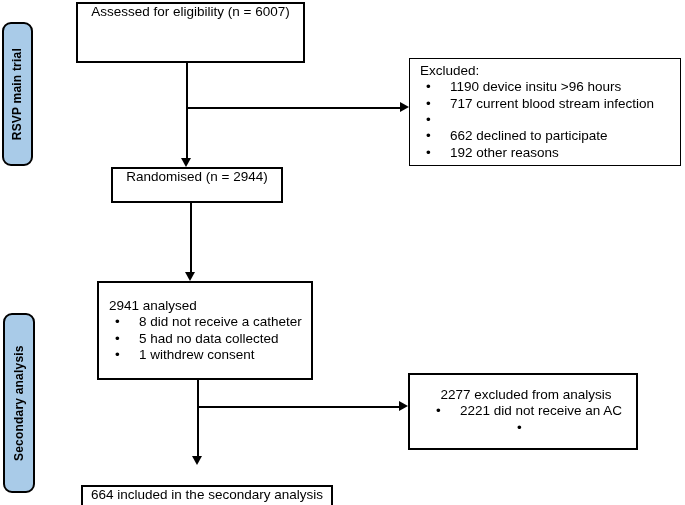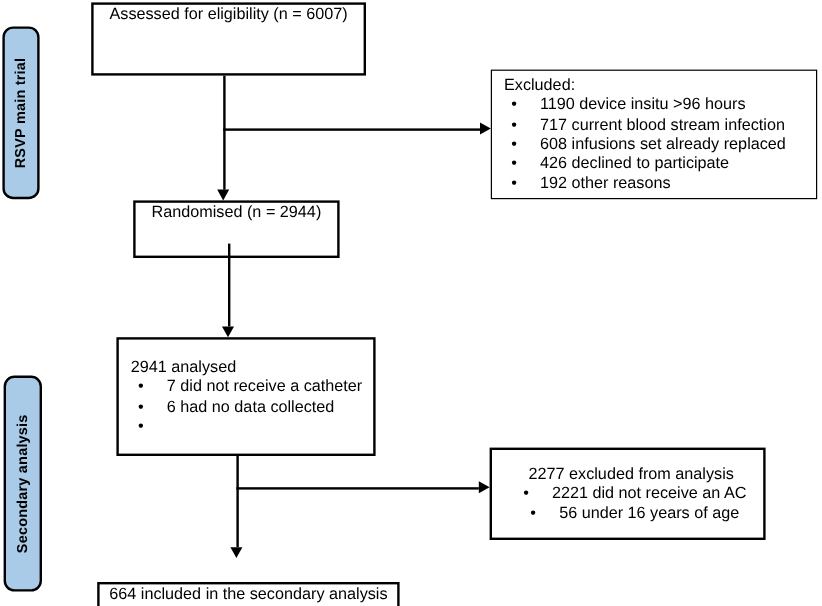--- a/index.html
+++ b/index.html
@@ -53,21 +53,21 @@
     padding: 0 6px;
   }
   .fbox.list {
     display: flex;
     flex-direction: column;
     justify-content: center;
     padding: 4px 4px 4px 10px;
   }
   #box-assessed   { left: 76px;  top: 2px;   width: 229px; height: 61px; }
   #box-excluded   { left: 409px; top: 58px;  width: 272px; height: 108px; border-width: 1.5px; }
-  #box-randomised { left: 111px; top: 167px; width: 172px; height: 48px; }
+  #box-randomised { left: 111px; top: 167px; width: 172px; height: 36px; }
   #box-analysed   { left: 97px;  top: 281px; width: 216px; height: 99px;  border-width: 2.5px; }
   #box-excluded2  { left: 408px; top: 373px; width: 230px; height: 77px;  border-width: 2.5px; align-items: center; }
   #box-included   { left: 81px;  top: 485px; width: 252px; height: 37px;  border-width: 2.5px; }
 
   .li-row { display: flex; align-items: flex-start; }
   .li-dot { margin-left: 6px; width: 24px; flex-shrink: 0; }
 
   
   .cline { position: absolute; background: var(--ink); }
   #v1 { left: 186px; top: 63px;  width: 1.5px; height: 95px; }
@@ -106,60 +106,59 @@
     <div class="li-row">
       <span class="li-dot">•</span>
       <span>1190 device insitu &gt;96 hours</span>
     </div>
     <div class="li-row">
       <span class="li-dot">•</span>
       <span>717 current blood stream infection</span>
     </div>
     <div class="li-row">
       <span class="li-dot">•</span>
-      <span>608 infusions set already replaced</span>
     </div>
     <div class="li-row">
       <span class="li-dot">•</span>
-      <span>426 declined to participate</span>
+      <span>662 declined to participate</span>
     </div>
     <div class="li-row">
       <span class="li-dot">•</span>
       <span>192 other reasons</span>
     </div>
   </div>
 
   <div class="fbox center" id="box-randomised">
     <span>Randomised (n = 2944)</span>
   </div>
 
   <div class="fbox list" id="box-analysed">
     <div>2941 analysed</div>
     <div class="li-row">
       <span class="li-dot">•</span>
-      <span>7 did not receive a catheter</span>
+      <span>8 did not receive a catheter</span>
     </div>
     <div class="li-row">
       <span class="li-dot">•</span>
-      <span>6 had no data collected</span>
+      <span>5 had no data collected</span>
     </div>
     <div class="li-row">
       <span class="li-dot">•</span>
+      <span>1 withdrew consent</span>
     </div>
   </div>
 
   <div class="fbox list" id="box-excluded2">
     <div>2277 excluded from analysis</div>
     <div class="li-row">
       <span class="li-dot">•</span>
       <span>2221 did not receive an AC</span>
     </div>
     <div class="li-row">
       <span class="li-dot">•</span>
-      <span>56 under 16 years of age</span>
     </div>
   </div>
 
   <div class="fbox center" id="box-included">
     <span>664 included in the secondary analysis</span>
   </div>
 
   <div class="cline" id="v1"></div>
   <div class="cline" id="h1"></div>
   <div class="cline" id="v2"></div>

